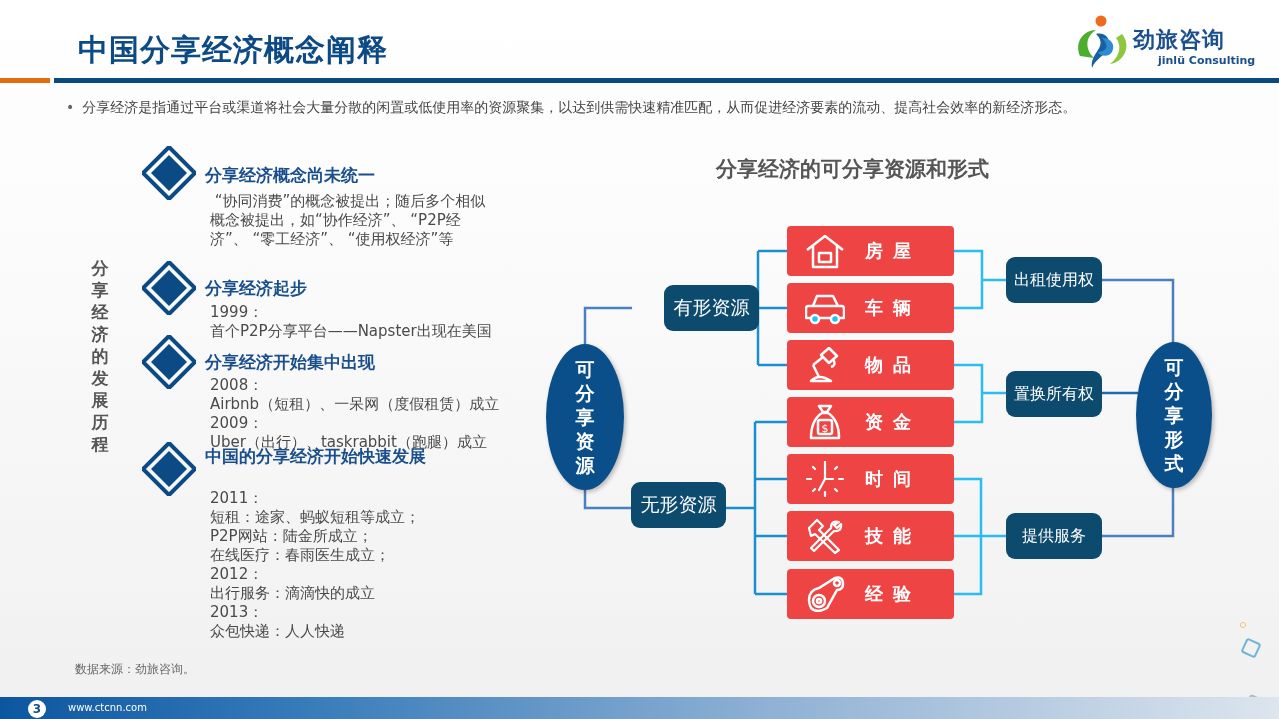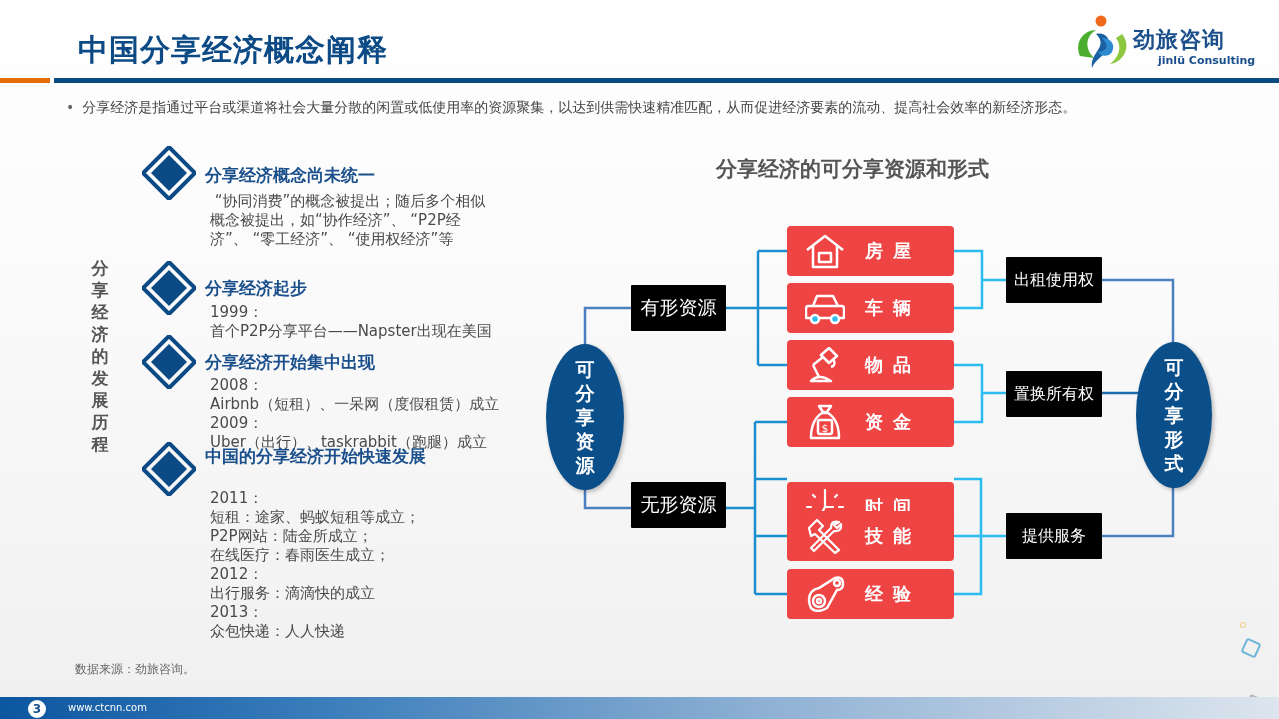--- a/index.html
+++ b/index.html
@@ -53,21 +53,21 @@
 
   
   .diag-title { left: 716px; top: 155px; font-size: 21px; font-weight: bold; color: #555; white-space: nowrap; }
   .ellipse {
     background: #0b4f8a; border-radius: 50%;
     color: #fff; font-weight: bold; font-size: 19px; text-align: center;
     display: flex; flex-direction: column; justify-content: center; align-items: center; line-height: 24px;
     box-shadow: 2px 2px 4px rgba(0,0,0,0.25);
   }
   .node {
-    background: #000000; border-radius: 1px; color: #fff;
+    background: #0c4a6e; border-radius: 9px; color: #fff;
     display: flex; align-items: center; justify-content: center;
     white-space: nowrap;
   }
   .res {
     background: #ef4444; border-radius: 4px; color: #fff;
     width: 167px; height: 50px; left: 787px;
   }
   .res .ico { position: absolute; left: 18px; top: 7px; width: 40px; height: 36px; }
   .res .lbl { position: absolute; left: 78px; top: 13px; font-size: 18px; font-weight: bold; letter-spacing: 10px; white-space: nowrap; }
   .deco { position: absolute; border-radius: 3px; }
@@ -199,21 +199,21 @@
 </div>
 
 <div class="abs ellipse" style="left:1136px;top:342px;width:76px;height:146px;">
   <div>可</div>
   <div>分</div>
   <div>享</div>
   <div>形</div>
   <div>式</div>
 </div>
 
-<div class="abs node" style="left:631px;top:285px;width:95px;height:46px;font-size:19px;">有形资源</div>
+<div class="abs node" style="left:664px;top:285px;width:95px;height:46px;font-size:19px;">有形资源</div>
 <div class="abs node" style="left:631px;top:482px;width:95px;height:46px;font-size:19px;">无形资源</div>
 
 <div class="abs node" style="left:1006px;top:257px;width:96px;height:46px;font-size:16px;">出租使用权</div>
 <div class="abs node" style="left:1006px;top:371px;width:96px;height:46px;font-size:16px;">置换所有权</div>
 <div class="abs node" style="left:1006px;top:513px;width:96px;height:46px;font-size:16px;">提供服务</div>
 
 <div class="abs res" style="top:226px;">
   <svg class="ico" viewBox="0 0 40 36">
     <g fill="none" stroke="#fff" stroke-width="2.5" stroke-linejoin="round">
       <polyline points="2,17 20,3 38,17"></polyline>
@@ -254,21 +254,21 @@
     <g fill="none" stroke="#fff" stroke-width="2.5" stroke-linejoin="round">
       <path d="M14 2 L26 2 L22 8 L18 8 Z"></path>
       <path d="M17 9 Q6 16 6 34 L34 34 Q34 16 23 9 Z"></path>
       <rect x="13" y="16" width="14" height="14" rx="2"></rect>
     </g>
     <text x="20" y="28" text-anchor="middle" fill="#fff" font-size="11" font-family="DejaVu Sans, sans-serif">$</text>
   </svg>
   <div class="lbl">资金</div>
 </div>
 
-<div class="abs res" style="top:454px;margin-top:28px;">
+<div class="abs res" style="top:454px;">
   <svg class="ico" viewBox="0 0 40 36">
     <g fill="none" stroke="#fff" stroke-width="2.2" stroke-linecap="round">
       <line x1="20" y1="1" x2="20" y2="5"></line>
       <line x1="20" y1="31" x2="20" y2="35"></line>
       <line x1="2" y1="18" x2="6" y2="18"></line>
       <line x1="34" y1="18" x2="38" y2="18"></line>
       <line x1="8" y1="6" x2="10" y2="8"></line>
       <line x1="32" y1="6" x2="30" y2="8"></line>
       <line x1="8" y1="30" x2="10" y2="28"></line>
       <line x1="32" y1="30" x2="30" y2="28"></line>

